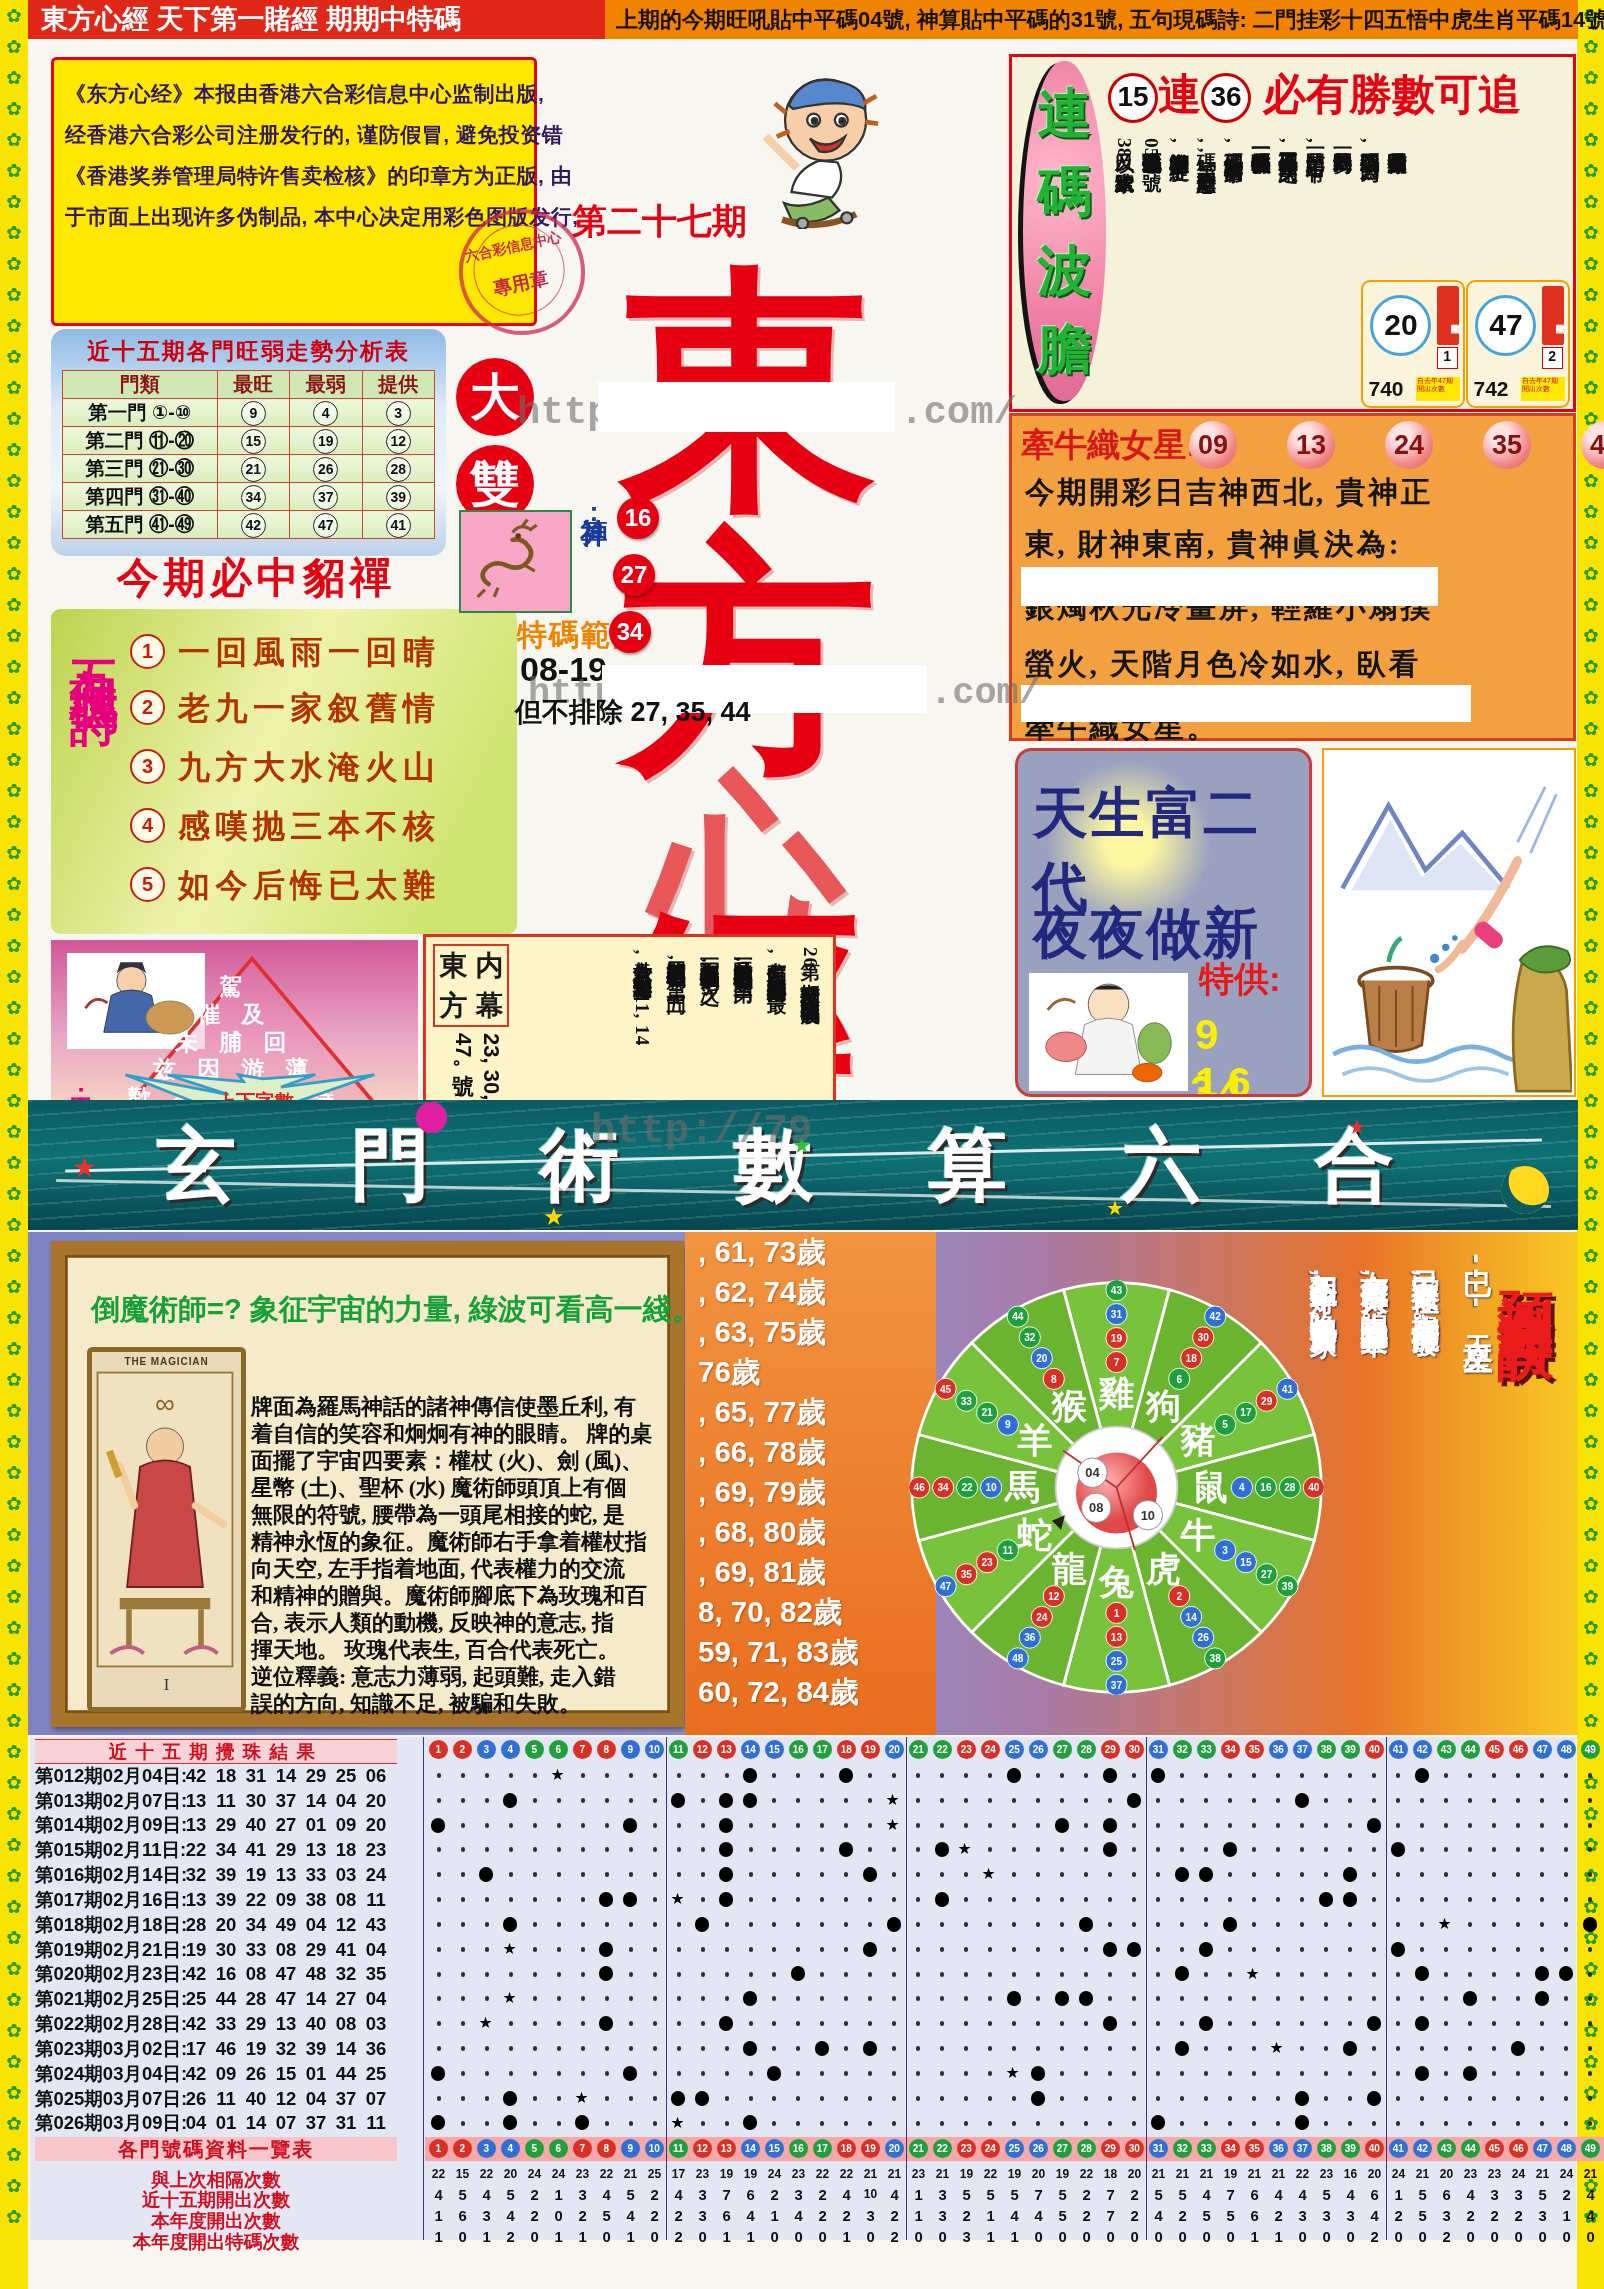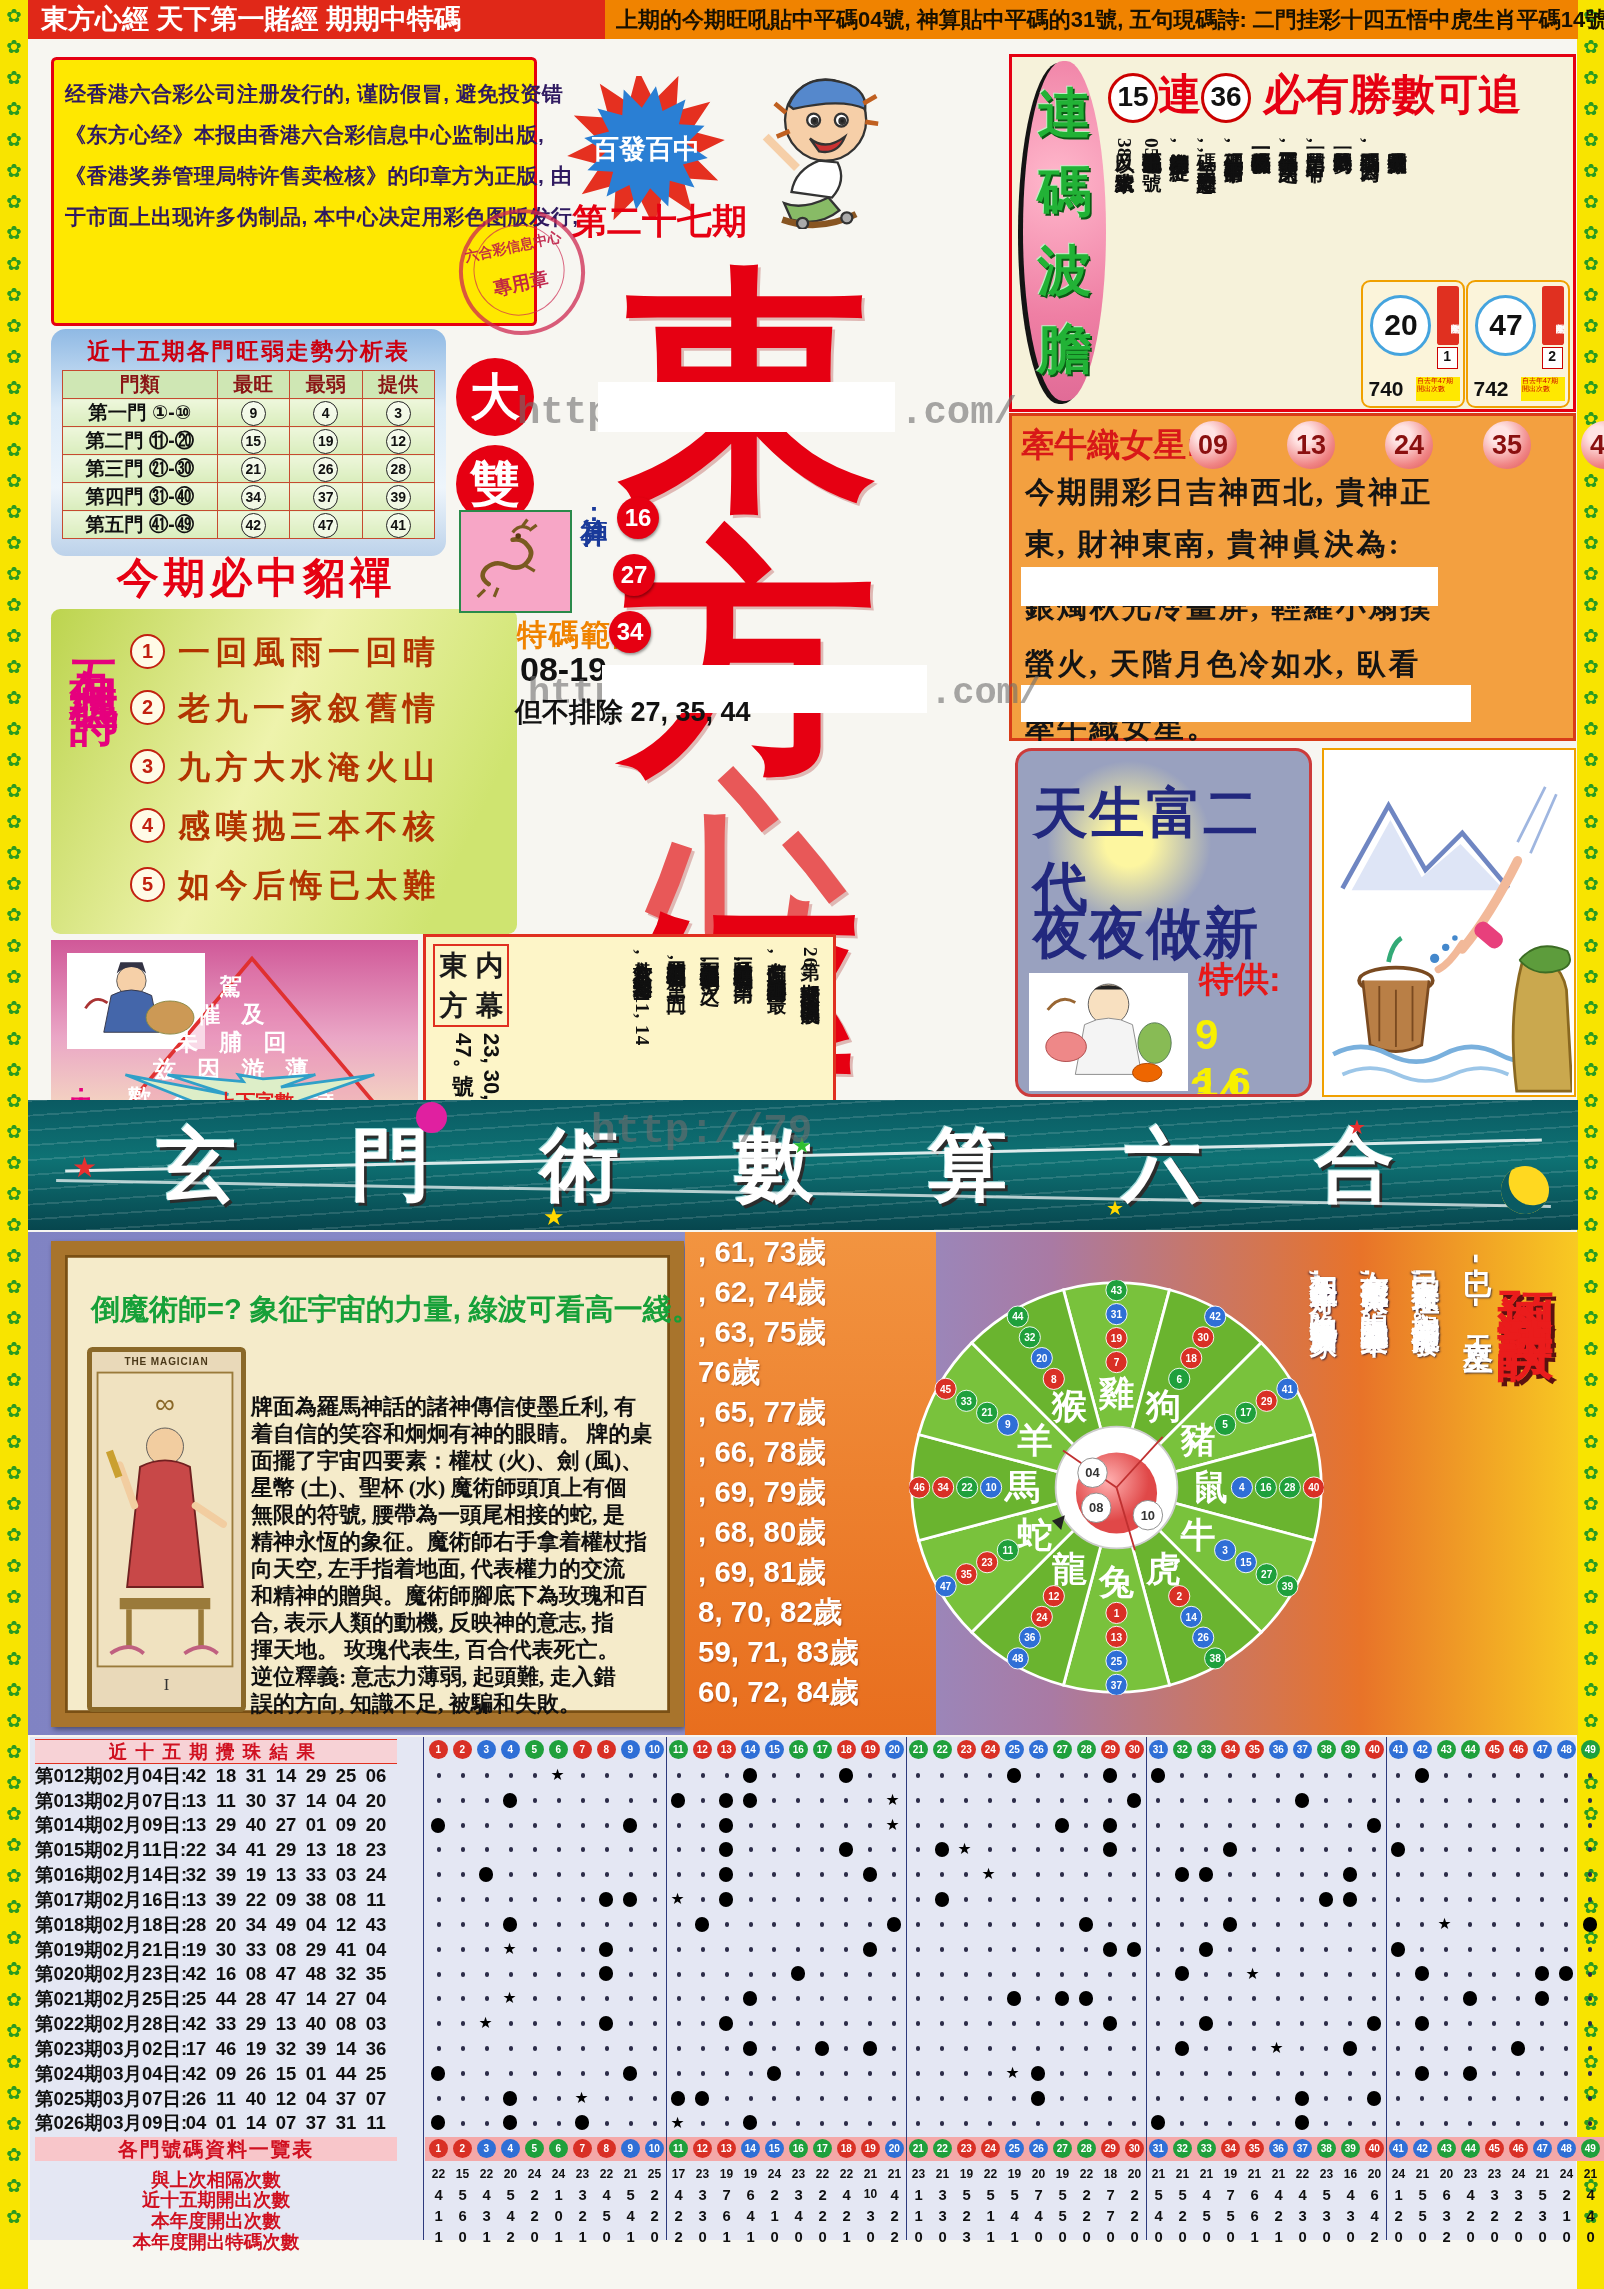--- a/index.html
+++ b/index.html
@@ -289,33 +289,26 @@
       <span>✿</span>
       <span>✿</span>
       <span>✿</span>
       <span>✿</span>
     </div>
 
   <div class="abs mast-red">東方心經 天下第一賭經 期期中特碼</div>
   <div class="abs mast-orange">上期的今期旺吼貼中平碼04號, 神算貼中平碼的31號, 五句現碼詩: 二門挂彩十四五悟中虎生肖平碼14號。</div>
 
   <div class="abs" id="notice">
+      <div>《东方心经》本报由香港六合彩信息中心监制出版,</div>
       <div>经香港六合彩公司注册发行的, 谨防假冒, 避免投资错</div>
-      <div>《东方心经》本报由香港六合彩信息中心监制出版,</div>
       <div>《香港奖券管理局特许售卖检核》的印章方为正版, 由</div>
       <div>于市面上出现许多伪制品, 本中心决定用彩色图版发行,</div>
     </div>
 
-  <div class="abs" id="starburst">
-    <svg width="162" height="144" viewBox="0 0 176 156">
-      <polygon id="star-outer" fill="#e53020" points="173.6,69.4 139.3,86.4 166.4,113.3 128.3,110.9 138.2,147.8 106.4,126.6 96.6,163.6 79.6,129.3 52.7,156.4 55.1,118.3 18.2,128.2 39.4,96.4 2.4,86.6 36.7,69.6 9.6,42.7 47.7,45.1 37.8,8.2 69.6,29.4 79.4,-7.6 96.4,26.7 123.3,-0.4 120.9,37.7 157.8,27.8 136.6,59.6"></polygon>
-      <polygon id="star-inner" fill="#2a7fd4" points="155.1,88.8 128.1,96.0 140.7,120.9 113.8,113.7 112.2,141.6 92.5,121.8 77.2,145.1 70.0,118.1 45.1,130.7 52.3,103.8 24.4,102.2 44.2,82.5 20.9,67.2 47.9,60.0 35.3,35.1 62.2,42.3 63.8,14.4 83.5,34.2 98.8,10.9 106.0,37.9 130.9,25.3 123.7,52.2 151.6,53.8 131.8,73.5"></polygon>
-    </svg>
-    <div class="txt">百發百中</div>
-  </div>
 
   <div class="abs" id="kid" style="left:738px;top:48px;width:166px;height:181px;">
     <svg width="166" height="181" viewBox="0 0 180 196">
       <g stroke="#333" stroke-width="2.5" fill="none">
         <circle cx="95" cy="78" r="44" fill="#f6cfa8"></circle>
         <path d="M55 62 Q70 28 108 36 Q140 42 138 66 Q112 54 60 66 Z" fill="#5588cc"></path>
         <path d="M52 70 l-12 -10 M56 90 l-14 6 M136 60 l14 -8 M138 80 l14 2" stroke="#c06020" stroke-width="5"></path>
         <circle cx="82" cy="78" r="7" fill="#fff"></circle>
           <circle cx="112" cy="78" r="7" fill="#fff"></circle>
         <circle cx="83" cy="79" r="3" fill="#222"></circle>

